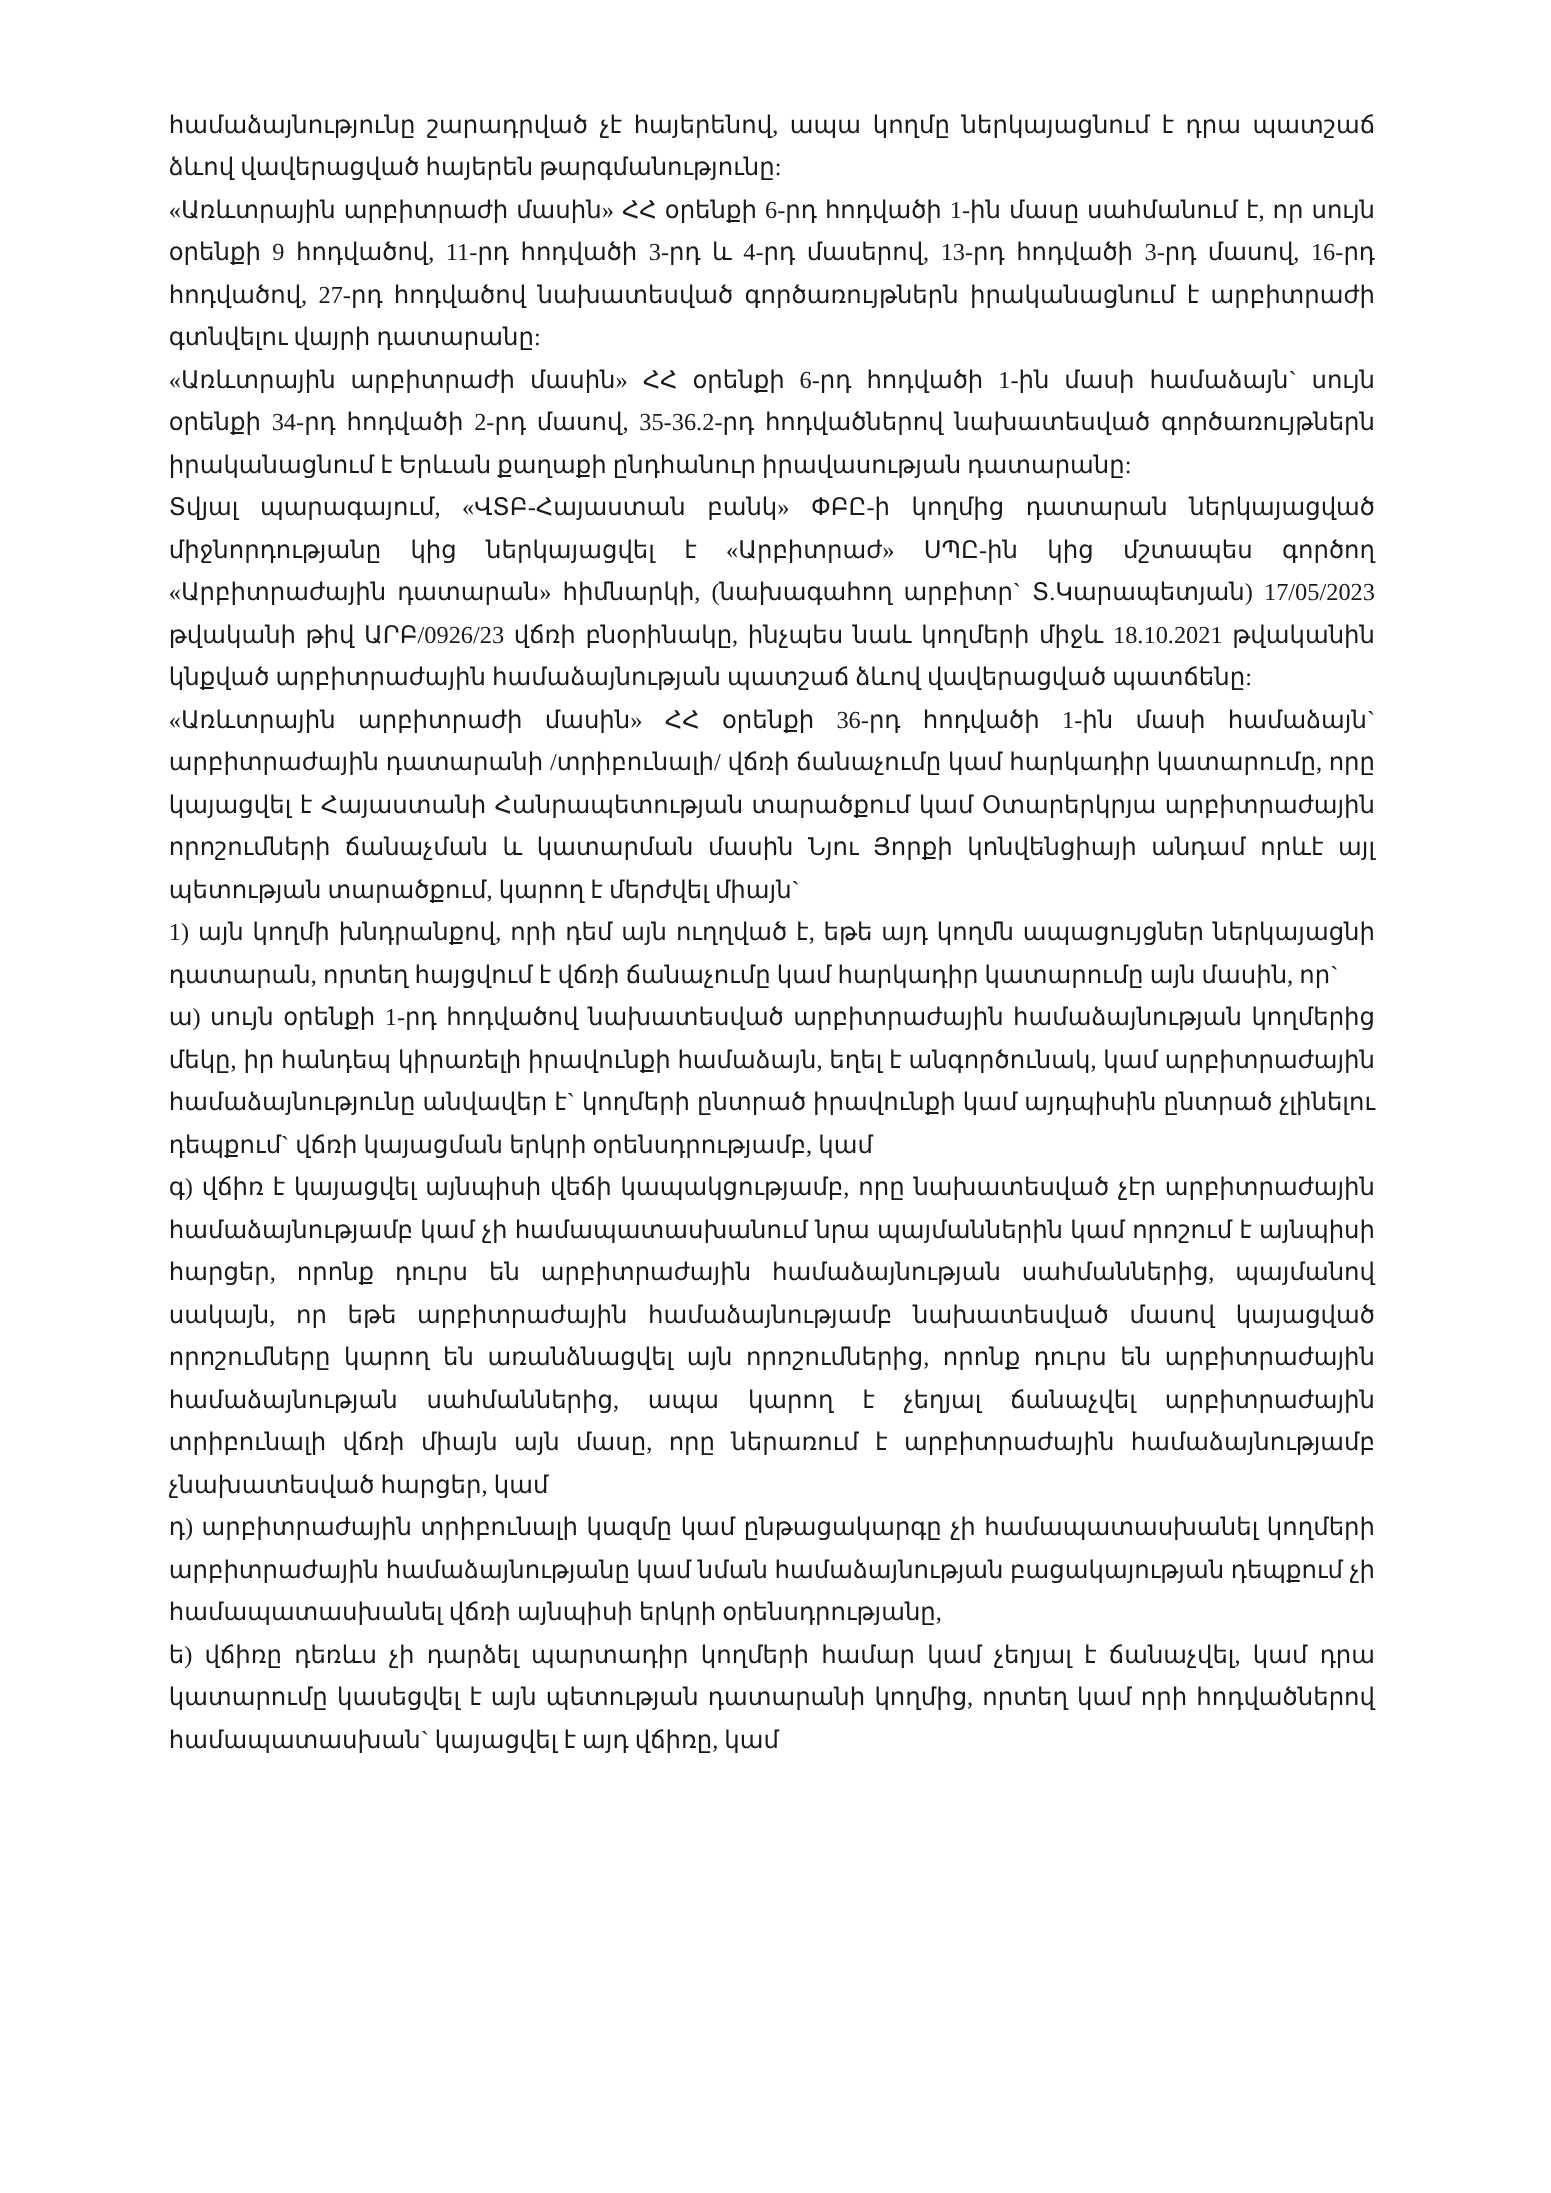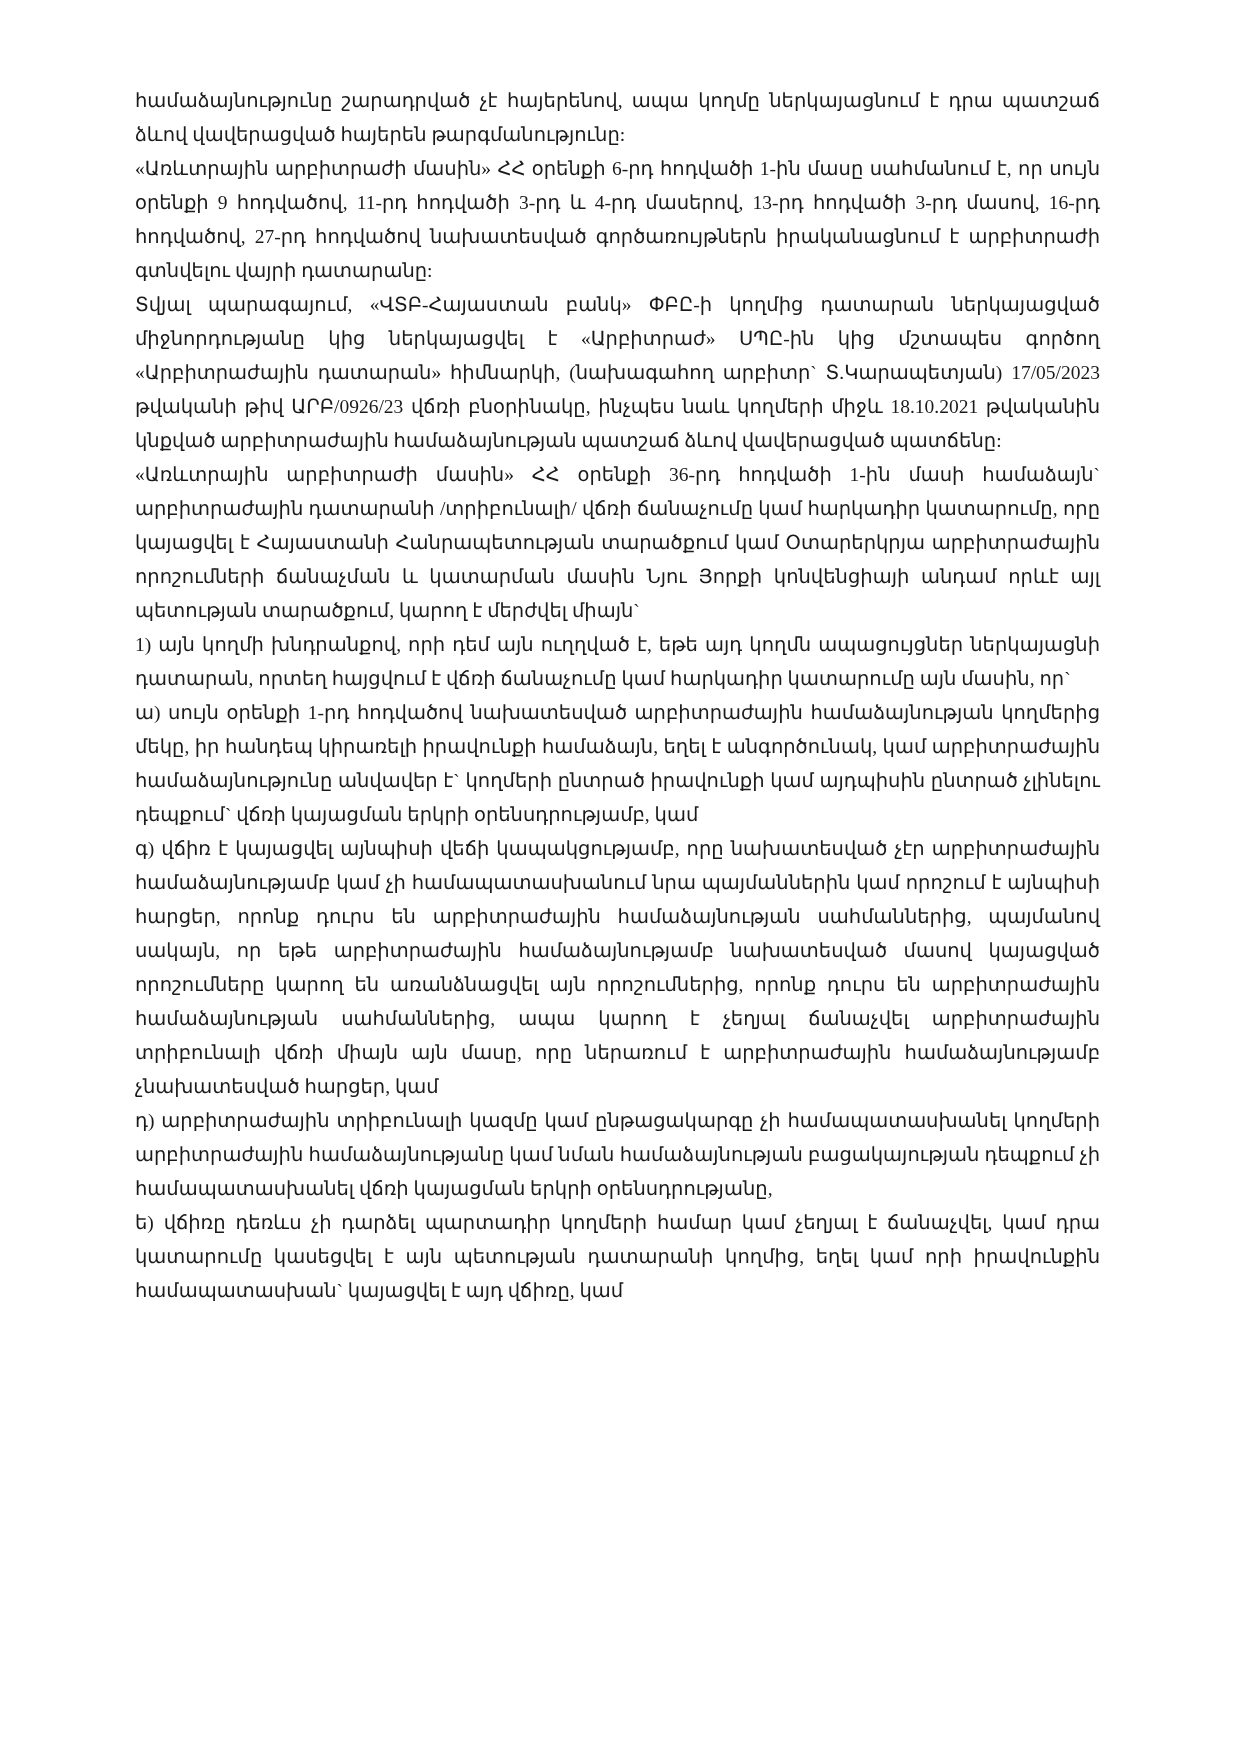--- a/index.html
+++ b/index.html
@@ -19,20 +19,21 @@
       text-align: justify;
       text-align-last: left;
     }
   </style>
 </head>
 <body>
 
 <div class="page">
   <p class="para">համաձայնությունը շարադրված չէ հայերենով, ապա կողմը ներկայացնում է դրա պատշաճ ձևով վավերացված հայերեն թարգմանությունը:</p>
   <p class="para">«Առևտրային արբիտրաժի մասին» ՀՀ օրենքի 6-րդ հոդվածի 1-ին մասը սահմանում է, որ սույն օրենքի 9 հոդվածով, 11-րդ հոդվածի 3-րդ և 4-րդ մասերով, 13-րդ հոդվածի 3-րդ մասով, 16-րդ հոդվածով, 27-րդ հոդվածով նախատեսված գործառույթներն իրականացնում է արբիտրաժի գտնվելու վայրի դատարանը:</p>
+  <p class="para">«Առևտրային արբիտրաժի մասին» ՀՀ օրենքի 6-րդ հոդվածի 1-ին մասի համաձայն` սույն օրենքի 34-րդ հոդվածի 2-րդ մասով, 35-36.2-րդ հոդվածներով նախատեսված գործառույթներն իրականացնում է Երևան քաղաքի ընդհանուր իրավասության դատարանը:</p>
   <p class="para">Տվյալ պարագայում, «ՎՏԲ-Հայաստան բանկ» ՓԲԸ-ի կողմից դատարան ներկայացված միջնորդությանը կից ներկայացվել է «Արբիտրաժ» ՍՊԸ-ին կից մշտապես գործող «Արբիտրաժային դատարան» հիմնարկի, (նախագահող արբիտր` Տ.Կարապետյան) 17/05/2023 թվականի թիվ  ԱՐԲ/0926/23 վճռի բնօրինակը, ինչպես նաև կողմերի միջև 18.10.2021 թվականին կնքված արբիտրաժային համաձայնության պատշաճ ձևով վավերացված պատճենը:</p>
   <p class="para">«Առևտրային արբիտրաժի մասին» ՀՀ օրենքի 36-րդ հոդվածի 1-ին մասի համաձայն` արբիտրաժային դատարանի /տրիբունալի/ վճռի ճանաչումը կամ հարկադիր կատարումը, որը կայացվել է Հայաստանի Հանրապետության տարածքում կամ Օտարերկրյա արբիտրաժային որոշումների ճանաչման և կատարման մասին Նյու Յորքի կոնվենցիայի  անդամ որևէ այլ  պետության տարածքում,  կարող է մերժվել միայն`</p>
   <p class="para">1) այն կողմի խնդրանքով, որի դեմ այն ուղղված է, եթե այդ կողմն ապացույցներ ներկայացնի դատարան, որտեղ հայցվում է վճռի ճանաչումը կամ հարկադիր կատարումը այն մասին, որ`</p>
   <p class="para">ա) սույն օրենքի 1-րդ հոդվածով նախատեսված արբիտրաժային համաձայնության կողմերից մեկը, իր հանդեպ կիրառելի իրավունքի համաձայն, եղել է անգործունակ, կամ արբիտրաժային համաձայնությունը անվավեր է` կողմերի ընտրած իրավունքի կամ այդպիսին ընտրած չլինելու դեպքում` վճռի կայացման երկրի օրենսդրությամբ, կամ</p>
   <p class="para">գ) վճիռ է կայացվել այնպիսի վեճի կապակցությամբ, որը նախատեսված չէր արբիտրաժային համաձայնությամբ կամ չի համապատասխանում նրա պայմաններին կամ որոշում է այնպիսի հարցեր, որոնք դուրս են արբիտրաժային համաձայնության սահմաններից, պայմանով սակայն, որ եթե արբիտրաժային համաձայնությամբ նախատեսված մասով կայացված որոշումները կարող են առանձնացվել այն որոշումներից, որոնք դուրս են արբիտրաժային համաձայնության սահմաններից, ապա կարող է չեղյալ ճանաչվել արբիտրաժային տրիբունալի վճռի միայն այն մասը, որը ներառում է արբիտրաժային համաձայնությամբ չնախատեսված հարցեր, կամ</p>
-  <p class="para">դ) արբիտրաժային տրիբունալի կազմը կամ ընթացակարգը չի համապատասխանել կողմերի արբիտրաժային համաձայնությանը կամ նման համաձայնության բացակայության դեպքում չի համապատասխանել վճռի կայացման երկրի օրենսդրությանը,</p>
-  <p class="para">ե) վճիռը դեռևս չի դարձել պարտադիր կողմերի համար կամ չեղյալ է ճանաչվել, կամ դրա կատարումը կասեցվել է այն պետության դատարանի կողմից, եղել կամ որի իրավունքին համապատասխան` կայացվել է այդ վճիռը, կամ</p>
+  <p class="para">դ) արբիտրաժային տրիբունալի կազմը կամ ընթացակարգը չի համապատասխանել կողմերի արբիտրաժային համաձայնությանը կամ նման համաձայնության բացակայության դեպքում չի համապատասխանել վճռի այնպիսի երկրի օրենսդրությանը,</p>
+  <p class="para">ե) վճիռը դեռևս չի դարձել պարտադիր կողմերի համար կամ չեղյալ է ճանաչվել, կամ դրա կատարումը կասեցվել է այն պետության դատարանի կողմից, որտեղ կամ որի հոդվածներով համապատասխան` կայացվել է այդ վճիռը, կամ</p>
 </div>
 
 </body></html>

